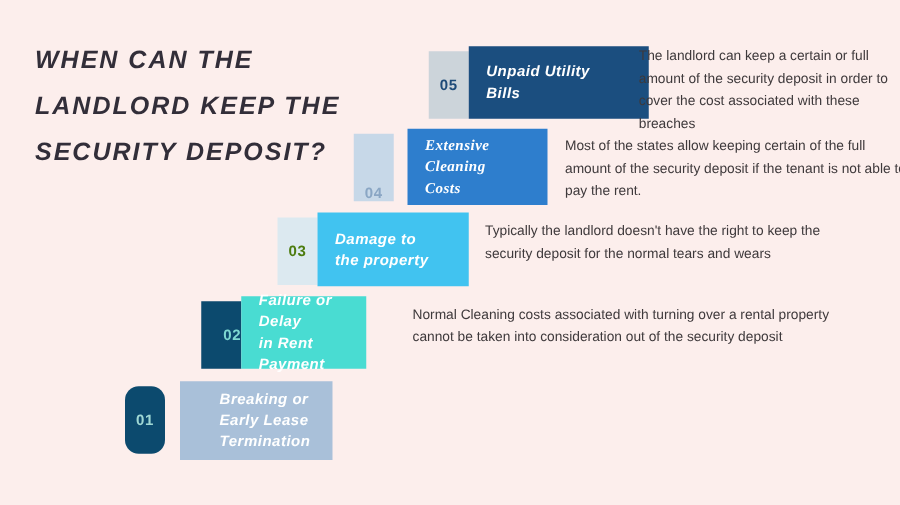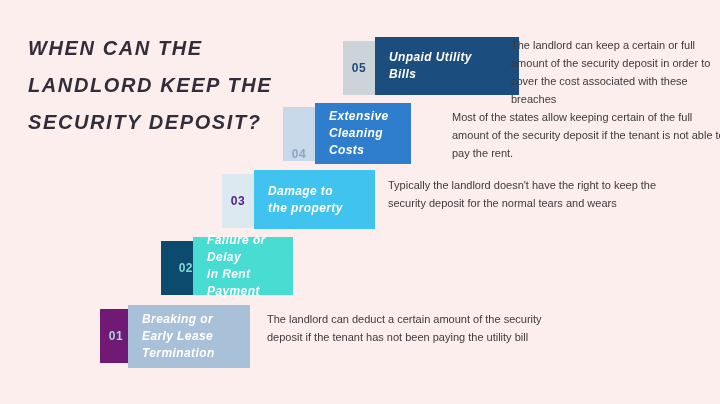--- a/index.html
+++ b/index.html
@@ -15,33 +15,33 @@
             box-sizing:border-box;color:#ffffff;font-style:italic;font-weight:700;
             font-size:12px;line-height:17px;letter-spacing:.4px;white-space:pre-line;}
   .desc{position:absolute;font-size:11px;line-height:18px;color:#3e393b;}
 
   
   .n5{left:343px;top:41px;}
   .l5{left:375px;top:37px;width:144px;height:58px;}
   .d5{left:511px;top:36px;width:212px;}
   
   .n4{left:283px;top:107px;}
-  .l4{left:315px;top:103px;width:96px;height:61px;}
+  .l4{left:326px;top:103px;width:112px;height:61px;font-family:Liberation Serif, serif;}
   .d4{left:452px;top:108px;width:280px;}
   
   .n3{left:222px;top:174px;}
   .l3{left:254px;top:170px;width:121px;height:59px;}
   .d3{left:388px;top:176px;width:275px;}
   
   .n2{left:161px;top:241px;}
   .l2{left:193px;top:237px;width:100px;height:58px;}
   .d2{left:330px;top:243px;width:345px;}
   
   .n1{left:100px;top:309px;}
-  .l1{left:128px;top:305px;width:122px;height:63px;}
+  .l1{left:144px;top:305px;width:122px;height:63px;justify-content:center;}
   .d1{left:267px;top:310px;width:308px;}
 </style>
 </head>
 <body>
 
 <div class="canvas" style="background-color: rgb(252, 238, 236);">
 
   <div class="title" style="color: rgb(50, 46, 57);">
     <div>WHEN CAN THE</div>
     <div>LANDLORD KEEP THE</div>
@@ -61,39 +61,39 @@
     <span style="color: rgb(138, 166, 196);">04</span>
   </div>
   <div class="labelbox l4" style="background-color: rgb(46, 126, 205);">
     <span>Extensive
 Cleaning
 Costs</span>
   </div>
   <div class="desc d4">Most of the states allow keeping certain of the full amount of the security deposit if the tenant is not able to pay the rent.</div>
 
   <div class="numbox n3" style="background-color: rgb(220, 233, 240);">
-    <span style="color: #4c1d95;">03</span>
+    <span style="color: #4d7c0f;">03</span>
   </div>
   <div class="labelbox l3" style="background-color: rgb(65, 195, 240);">
     <span>Damage to
 the property</span>
   </div>
   <div class="desc d3">Typically the landlord doesn't have the right to keep the security deposit for the normal tears and wears</div>
 
   <div class="numbox n2" style="background-color: #0c4a6e; justify-content: flex-end;">
     <span style="color: rgb(126, 217, 209);">02</span>
   </div>
   <div class="labelbox l2" style="background-color: rgb(73, 220, 210);">
     <span>Failure or Delay
 in Rent Payment</span>
   </div>
+  <div class="desc d2">Normal Cleaning costs associated with turning over a rental property cannot be taken into consideration out of the security deposit</div>
 
-  <div class="numbox n1" style="background-color: #701a75;">
+  <div class="numbox n1" style="background-color: #0c4a6e; border-radius: 11px;">
     <span style="color: rgb(160, 216, 212);">01</span>
   </div>
   <div class="labelbox l1" style="background-color: rgb(169, 192, 217);">
     <span>Breaking or
 Early Lease
 Termination</span>
   </div>
-  <div class="desc d1">The landlord can deduct a certain amount of the security deposit if the tenant has not been paying the utility bill</div>
 
 </div>
 
 </body></html>

